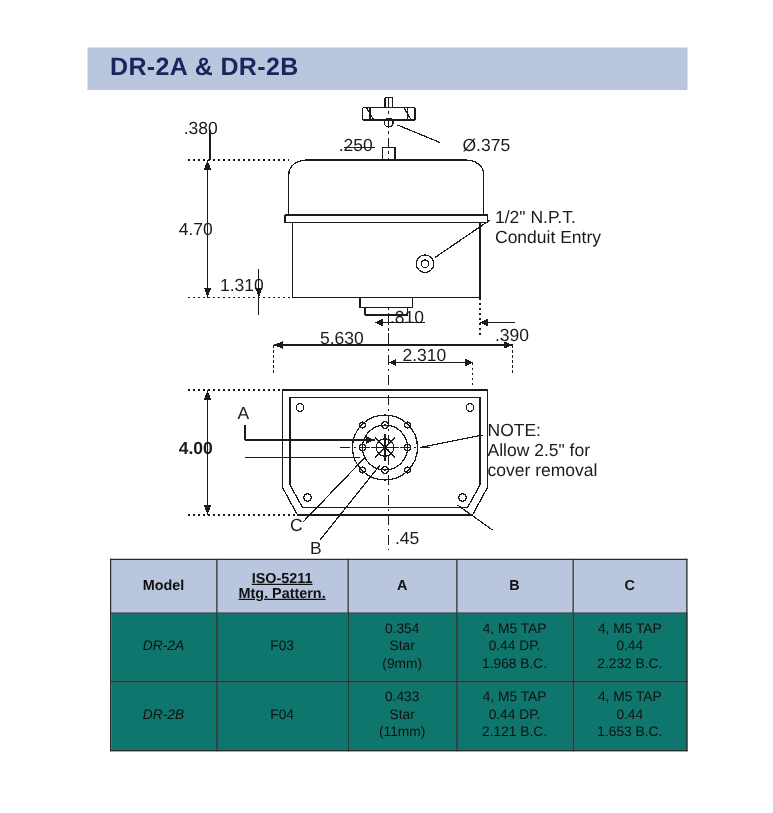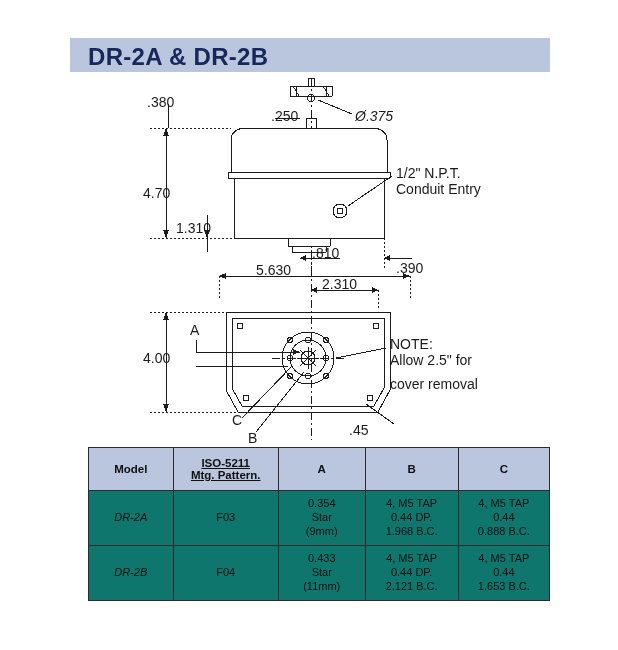--- a/index.html
+++ b/index.html
@@ -26,21 +26,21 @@
     left: 70px;
     top: 38px;
     width: 480px;
     height: 34px;
     background: #b9c6dd;
   }
   .title-text {
     position: absolute;
     left: 88px;
     top: 43px;
-    font-size: 24px;
+    font-size: 20px;
     font-weight: bold;
     color: #17275c;
     letter-spacing: 0.3px;
     white-space: nowrap;
   }
 
   
   .lbl {
     position: absolute;
     font-size: 14px;
@@ -235,44 +235,44 @@
       <line x1="366" y1="404" x2="394" y2="424"></line>
 
       <line x1="336" y1="358" x2="386" y2="348"></line>
 
       <line x1="348" y1="206" x2="392" y2="176"></line>
     </g>
   </svg>
 
   <div class="lbl" style="left:147px; top:94px;">.380</div>
   <div class="lbl" style="left:248px; top:108px;margin-left:23px;">.250</div>
-  <div class="lbl" style="left:355px; top:108px;font-style:italic;">Ø.375</div>
-
-  <div class="lbl" style="left:143px; top:185px;text-align:right;">4.70</div>
+  <div class="lbl" style="left:370px; top:108px;">Ø.375</div>
+
+  <div class="lbl" style="left:143px; top:175px;text-align:right;">4.70</div>
   <div class="lbl" style="left:176px; top:220px;">1.310</div>
 
   <div class="lbl" style="left:312px; top:245px;">.810</div>
   <div class="lbl" style="left:396px; top:260px;">.390</div>
 
   <div class="lbl" style="left:256px; top:262px;">5.630</div>
   <div class="lbl" style="left:322px; top:276px;">2.310</div>
 
-  <div class="lbl" style="left:143px; top:350px;">4.00</div>
-  <div class="lbl" style="left:349px; top:422px;">.45</div>
+  <div class="lbl" style="left:143px; top:350px;font-weight:bold;">4.00</div>
+  <div class="lbl" style="left:316px; top:422px;">.45</div>
 
   <div class="lbl" style="left:190px; top:322px;">A</div>
   <div class="lbl" style="left:248px; top:430px;">B</div>
   <div class="lbl" style="left:232px; top:412px;">C</div>
 
   <div class="lbl" style="left:396px; top:165px;">1/2" N.P.T.</div>
   <div class="lbl" style="left:396px; top:181px;">Conduit Entry</div>
 
   <div class="lbl" style="left:390px; top:336px;">NOTE:</div>
   <div class="lbl" style="left:390px; top:352px;">Allow 2.5" for</div>
-  <div class="lbl" style="left:390px; top:368px;margin-top:8px;">cover removal</div>
+  <div class="lbl" style="left:390px; top:368px;">cover removal</div>
 
   <table class="tbl">
     <thead>
       <tr>
         <th class="col-model">Model</th>
         <th class="col-iso">
           <span>ISO-5211</span><br>
           <span>Mtg. Pattern.</span>
         </th>
         <th class="col-a">A</th>
@@ -290,21 +290,21 @@
           <span>(9mm)</span>
         </td>
         <td>
           <span>4, M5 TAP</span><br>
           <span>0.44 DP.</span><br>
           <span>1.968 B.C.</span>
         </td>
         <td>
           <span>4, M5 TAP</span><br>
           <span>0.44</span><br>
-          <span>0.888 B.C.</span>
+          <span>2.232 B.C.</span>
         </td>
       </tr>
       <tr>
         <td class="model">DR-2B</td>
         <td>F04</td>
         <td>
           <span>0.433</span><br>
           <span>Star</span><br>
           <span>(11mm)</span>
         </td>

